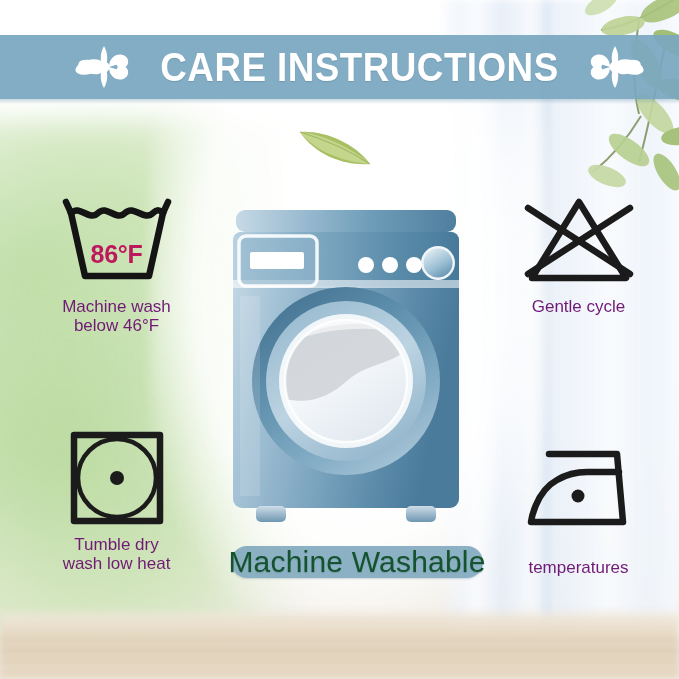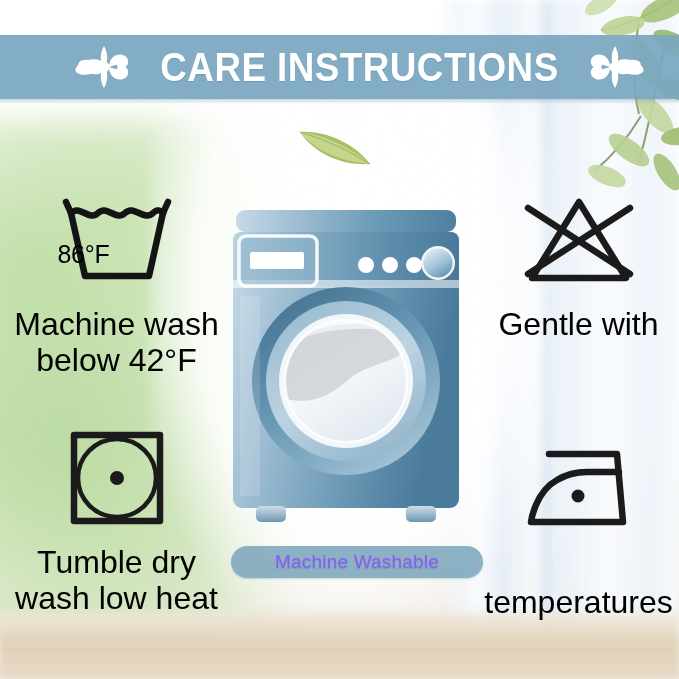--- a/index.html
+++ b/index.html
@@ -111,47 +111,47 @@
     transform:scaleX(0.92);
     text-shadow:0 1px 1px rgba(60,100,120,0.25);
   }
   .fleur{width:60px;height:54px;flex:none;}
   .fleur.right{transform:scaleX(-1);}
 
   
   .sym-block{position:absolute;display:flex;flex-direction:column;align-items:center;}
   .sym-icon{display:block;}
   .sym-caption{
-    margin-top:18px;text-align:center;color:#000000;
-    font-size:32px;line-height:1.14;white-space:nowrap;
+    margin-top:9px;text-align:center;color:#701a75;
+    font-size:17px;line-height:1.14;white-space:nowrap;
   }
   #block-wash{left:14px;top:196px;width:205px;}
   #block-bleach{left:476px;top:196px;width:205px;}
   #block-dry{left:14px;top:430px;width:205px;}
   #block-iron{left:476px;top:446px;width:205px;}
 
   .tub-text{
-    position:absolute;left:0;right:0;top:44px;
-    font-size:25px;font-weight:normal;color:#000000;letter-spacing:-0.3px;
+    position:absolute;left:0;right:0;top:44px;text-align:center;
+    font-size:25px;font-weight:bold;color:#be185d;letter-spacing:-0.3px;
   }
   .icon-wrap{position:relative;}
 
   
   .machine{position:absolute;left:230px;top:210px;width:232px;height:318px;}
 
   
   .badge{
     position:absolute;left:231px;top:546px;width:252px;height:32px;
     background:rgba(124,166,188,0.88);
     border-radius:16px;
     display:flex;align-items:center;justify-content:center;
     box-shadow:0 1px 2px rgba(90,125,145,0.30);
   }
   .badge-label{
-    color:#8b5cf6;font-size:19px;letter-spacing:0.2px;white-space:nowrap;
+    color:#14532d;font-size:30px;letter-spacing:0.2px;white-space:nowrap;
     text-shadow:0 1px 1px rgba(70,105,125,0.35);
   }
 </style>
 </head>
 <body>
 
 <div id="stage">
 
   <div class="bg-base"></div>
   <div class="bg-green"></div>
@@ -228,34 +228,34 @@
           <path d="M8 6 L13 17"></path>
           <path d="M110 6 L105 17"></path>
           <path d="M13 17 C22 8 31 26 40 17 C49 8 58 26 67 17 C76 8 86 26 95 17 C99 13 102 14 105 17"></path>
           <path d="M13 17 L27 80 L91 80 L105 17"></path>
         </g>
       </svg>
       <div class="tub-text">86°F</div>
     </div>
     <div class="sym-caption">
       <span>Machine wash</span><br>
-      <span>below 42°F</span>
+      <span>below 46°F</span>
     </div>
   </div>
 
   <div class="sym-block" id="block-bleach">
     <svg class="sym-icon" width="114" height="92" viewBox="0 0 114 92">
       <g fill="none" stroke="#1b1b1b" stroke-width="6.5" stroke-linecap="round" stroke-linejoin="round">
         <path d="M57 6 L104 82 L10 82 Z"></path>
         <path d="M6 12 L108 78"></path>
         <path d="M108 12 L6 78"></path>
       </g>
     </svg>
     <div class="sym-caption">
-      <span>Gentle with</span><br>
+      <span>Gentle cycle</span><br>
     </div>
   </div>
 
   <div class="sym-block" id="block-dry">
     <svg class="sym-icon" width="96" height="96" viewBox="0 0 96 96">
       <rect x="5" y="5" width="86" height="86" fill="none" stroke="#1b1b1b" stroke-width="6.5" stroke-linejoin="round"></rect>
       <circle cx="48" cy="48" r="39" fill="none" stroke="#1b1b1b" stroke-width="4.5"></circle>
       <circle cx="48" cy="48" r="7" fill="#1b1b1b"></circle>
     </svg>
     <div class="sym-caption">

